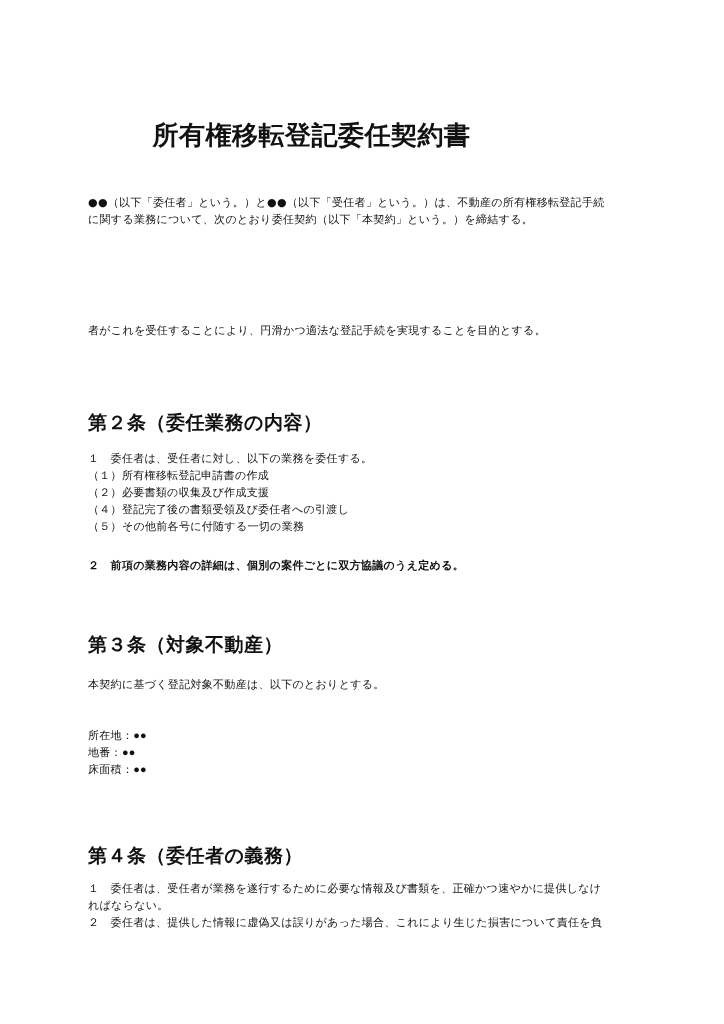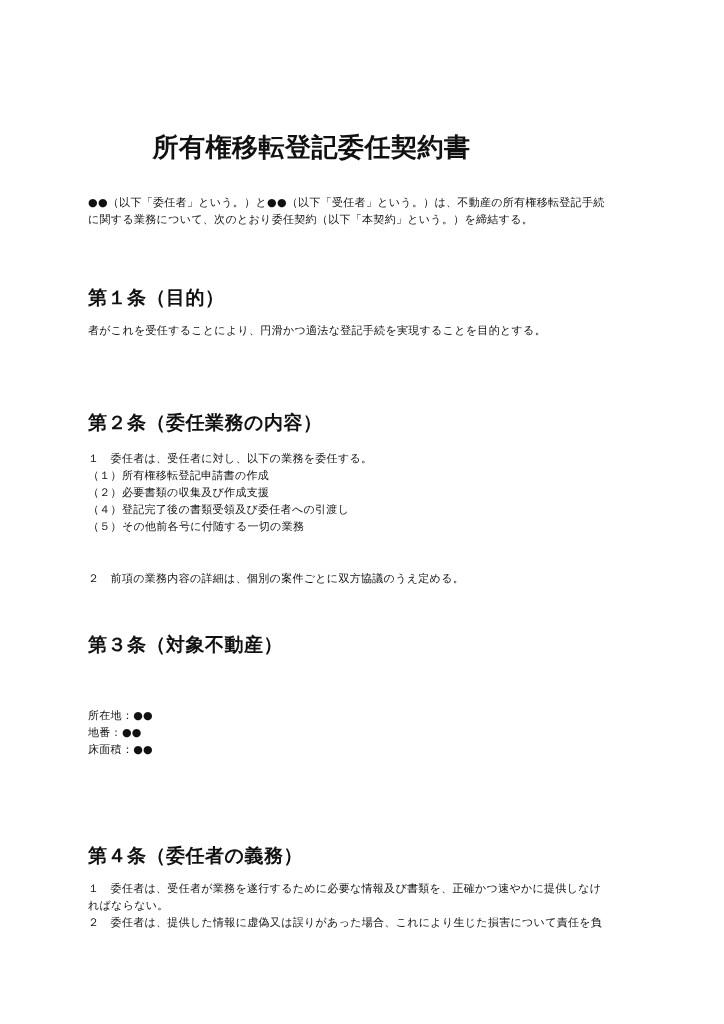--- a/index.html
+++ b/index.html
@@ -1,55 +1,57 @@
 <!DOCTYPE html>
 <html><head>
 <meta charset="utf-8">
 <style>
   html, body { margin: 0; padding: 0; background: #ffffff; }
   body { width: 724px; height: 1024px; overflow: hidden; position: relative;
          font-family: "DejaVu Sans", "Liberation Sans", sans-serif; color: #111; }
   .page { position: absolute; left: 0; top: 0; width: 724px; height: 1024px; }
   .title { position: absolute; left: 0; width: 623px; top: 118px; text-align: center;
-           font-size: 26px; font-weight: bold; letter-spacing: 0.5px; margin-top: 12px; }
+           font-size: 26px; font-weight: bold; letter-spacing: 0.5px; }
   .para { position: absolute; left: 88px; width: 556px; font-size: 11px; line-height: 17px;
           letter-spacing: 0.3px; }
   .heading { position: absolute; left: 88px; font-size: 19px; font-weight: bold; letter-spacing: 0.5px; }
   .line { white-space: nowrap; }
 </style>
 </head>
 <body>
 
 <div class="page">
   <div class="title">所有権移転登記委任契約書</div>
 
   <div class="para" style="top:194px;">
     <div class="line">●●（以下「委任者」という。）と●●（以下「受任者」という。）は、不動産の所有権移転登記手続</div>
     <div class="line">に関する業務について、次のとおり委任契約（以下「本契約」という。）を締結する。</div>
   </div>
 
-  <div class="heading" style="top:285px;">第１条（目的）</div>
   <div class="para" style="top:322px;">
     <div class="line">者がこれを受任することにより、円滑かつ適法な登記手続を実現することを目的とする。</div>
   </div>
 
   <div class="heading" style="top:410px;">第２条（委任業務の内容）</div>
   <div class="para" style="top:450px;">
     <div class="line">１　委任者は、受任者に対し、以下の業務を委任する。</div>
     <div class="line">（１）所有権移転登記申請書の作成</div>
     <div class="line">（２）必要書類の収集及び作成支援</div>
     <div class="line">（４）登記完了後の書類受領及び委任者への引渡し</div>
     <div class="line">（５）その他前各号に付随する一切の業務</div>
   </div>
-  <div class="para" style="top:570px;">
+  <div class="para" style="top:557px;font-weight:bold;">
     <div class="line">２　前項の業務内容の詳細は、個別の案件ごとに双方協議のうえ定める。</div>
   </div>
 
   <div class="heading" style="top:632px;">第３条（対象不動産）</div>
-  <div class="para" style="top:707px;">
+  <div class="para" style="top:676px;">
+    <div class="line">本契約に基づく登記対象不動産は、以下のとおりとする。</div>
+  </div>
+  <div class="para" style="top:728px;font-family:Liberation Mono, monospace;">
     <div class="line">所在地：●●</div>
     <div class="line">地番：●●</div>
     <div class="line">床面積：●●</div>
   </div>
 
   <div class="heading" style="top:843px;">第４条（委任者の義務）</div>
   <div class="para" style="top:880px;">
     <div class="line">１　委任者は、受任者が業務を遂行するために必要な情報及び書類を、正確かつ速やかに提供しなけ</div>
     <div class="line">ればならない。</div>
     <div class="line">２　委任者は、提供した情報に虚偽又は誤りがあった場合、これにより生じた損害について責任を負</div>

